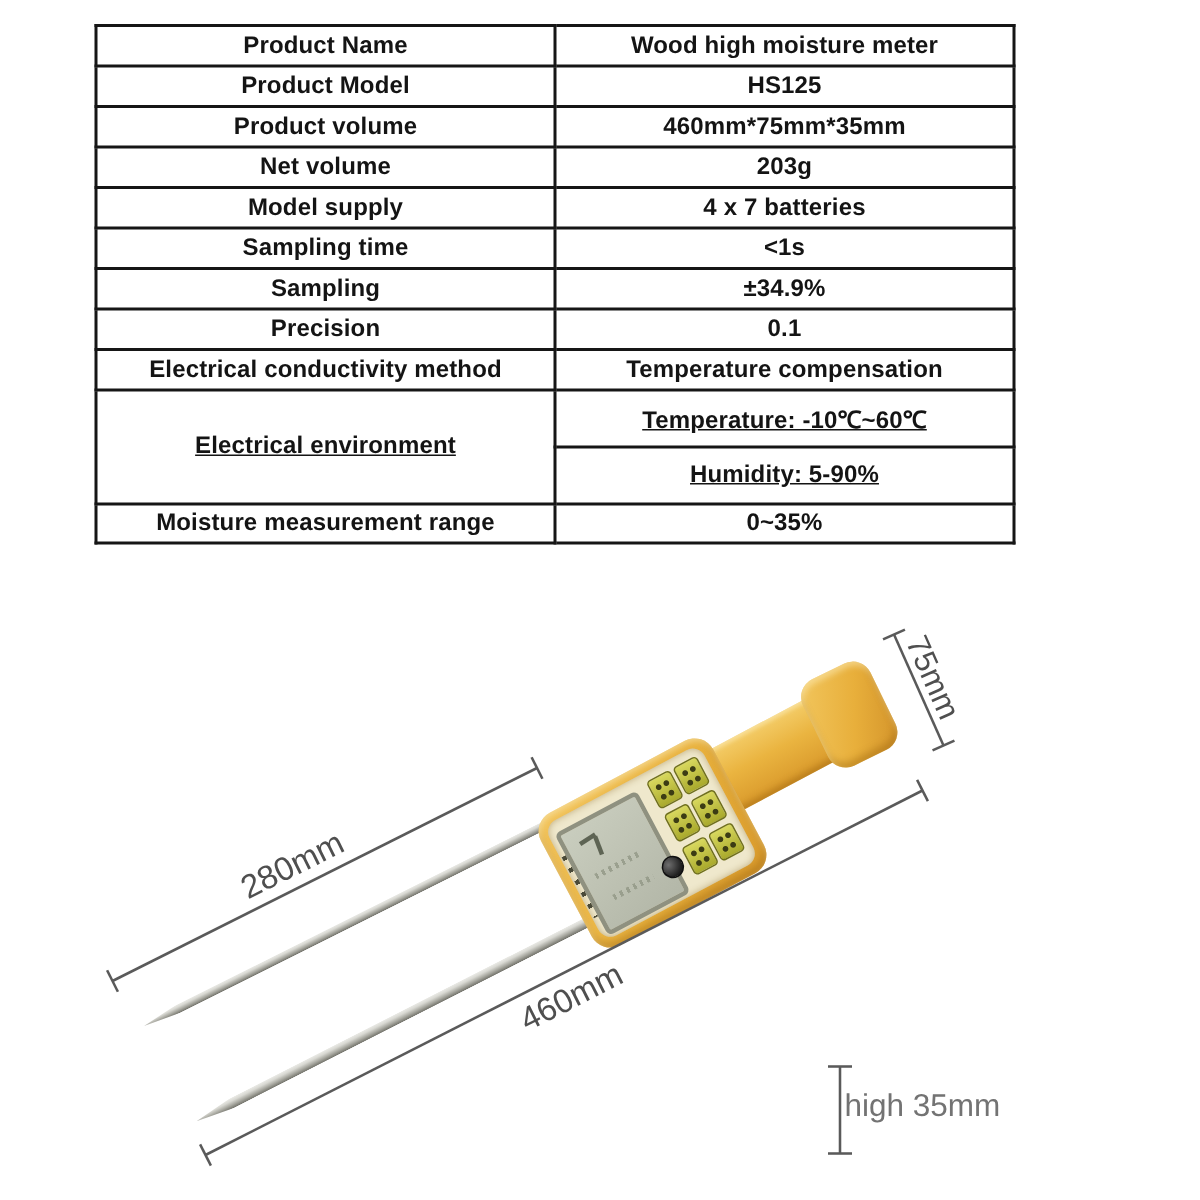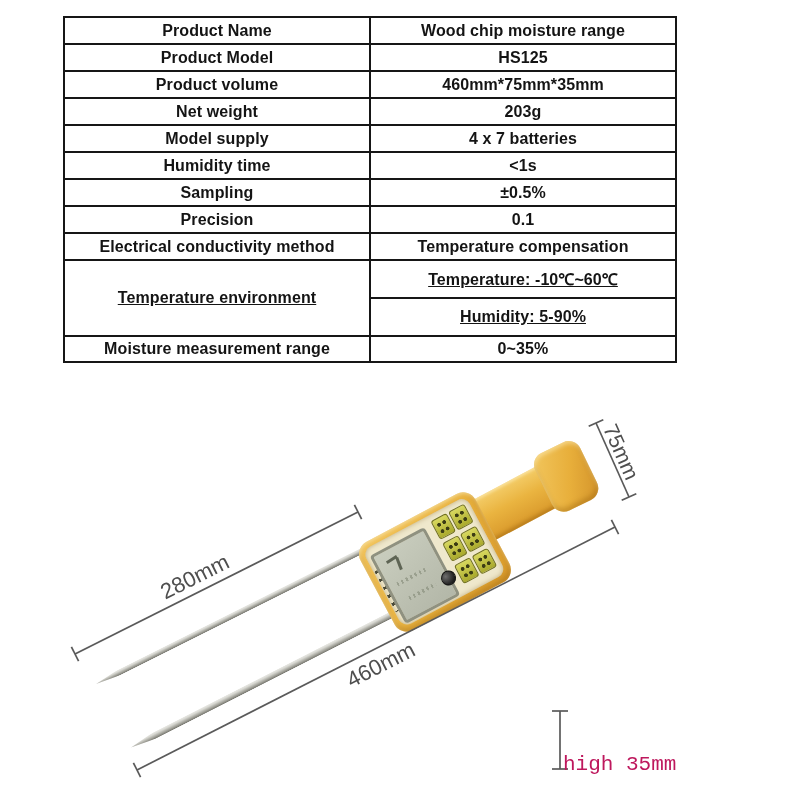--- a/index.html
+++ b/index.html
@@ -66,71 +66,71 @@
     background:radial-gradient(circle at 35% 30%,#6E6E6E 0%,#1E1E1E 70%);
     border:1px solid #101010;}
 
   
   svg.dims{position:absolute;inset:0;z-index:5;pointer-events:none;}
   .dim-label{position:absolute;z-index:6;color:#4F4F4F;font-size:22px;font-weight:400;
     white-space:nowrap;transform:translate(-50%,-50%);}
   .lbl-280{left:195px;top:577px;transform:translate(-50%,-50%) rotate(-26.5deg);}
   .lbl-460{left:381px;top:665px;transform:translate(-50%,-50%) rotate(-27deg);}
   .lbl-75{left:621px;top:452px;font-size:21px;transform:translate(-50%,-50%) rotate(66deg);}
-  .lbl-35{left:563px;top:764px;transform:translate(0,-50%);font-size:21px;color:#be185d;font-family:Liberation Mono, monospace;}
+  .lbl-35{left:563px;top:738px;transform:translate(0,-50%);font-size:21px;color:#737373;}
 </style>
 </head>
 <body>
 
 <div class="canvas">
 
   <table class="spec">
     <colgroup>
         <col style="width:306px">
         <col style="width:306px">
       </colgroup>
     <tbody>
       <tr>
         <td>Product Name</td>
-        <td>Wood chip moisture range</td>
+        <td>Wood high moisture meter</td>
       </tr>
       <tr>
         <td>Product Model</td>
         <td>HS125</td>
       </tr>
       <tr>
         <td>Product volume</td>
         <td>460mm*75mm*35mm</td>
       </tr>
       <tr>
-        <td>Net weight</td>
+        <td>Net volume</td>
         <td>203g</td>
       </tr>
       <tr>
         <td>Model supply</td>
         <td>4 x 7 batteries</td>
       </tr>
       <tr>
-        <td>Humidity time</td>
+        <td>Sampling time</td>
         <td>&lt;1s</td>
       </tr>
       <tr>
         <td>Sampling</td>
-        <td>±0.5%</td>
+        <td>±34.9%</td>
       </tr>
       <tr>
         <td>Precision</td>
         <td>0.1</td>
       </tr>
       <tr>
         <td>Electrical conductivity method</td>
         <td>Temperature compensation</td>
       </tr>
       <tr class="tall">
-        <td rowspan="2">Temperature environment</td>
+        <td rowspan="2">Electrical environment</td>
         <td>Temperature: -10℃~60℃</td>
       </tr>
       <tr class="tall">
         <td>Humidity: 5-90%</td>
       </tr>
       <tr class="last">
         <td>Moisture measurement range</td>
         <td>0~35%</td>
       </tr>
     </tbody>

